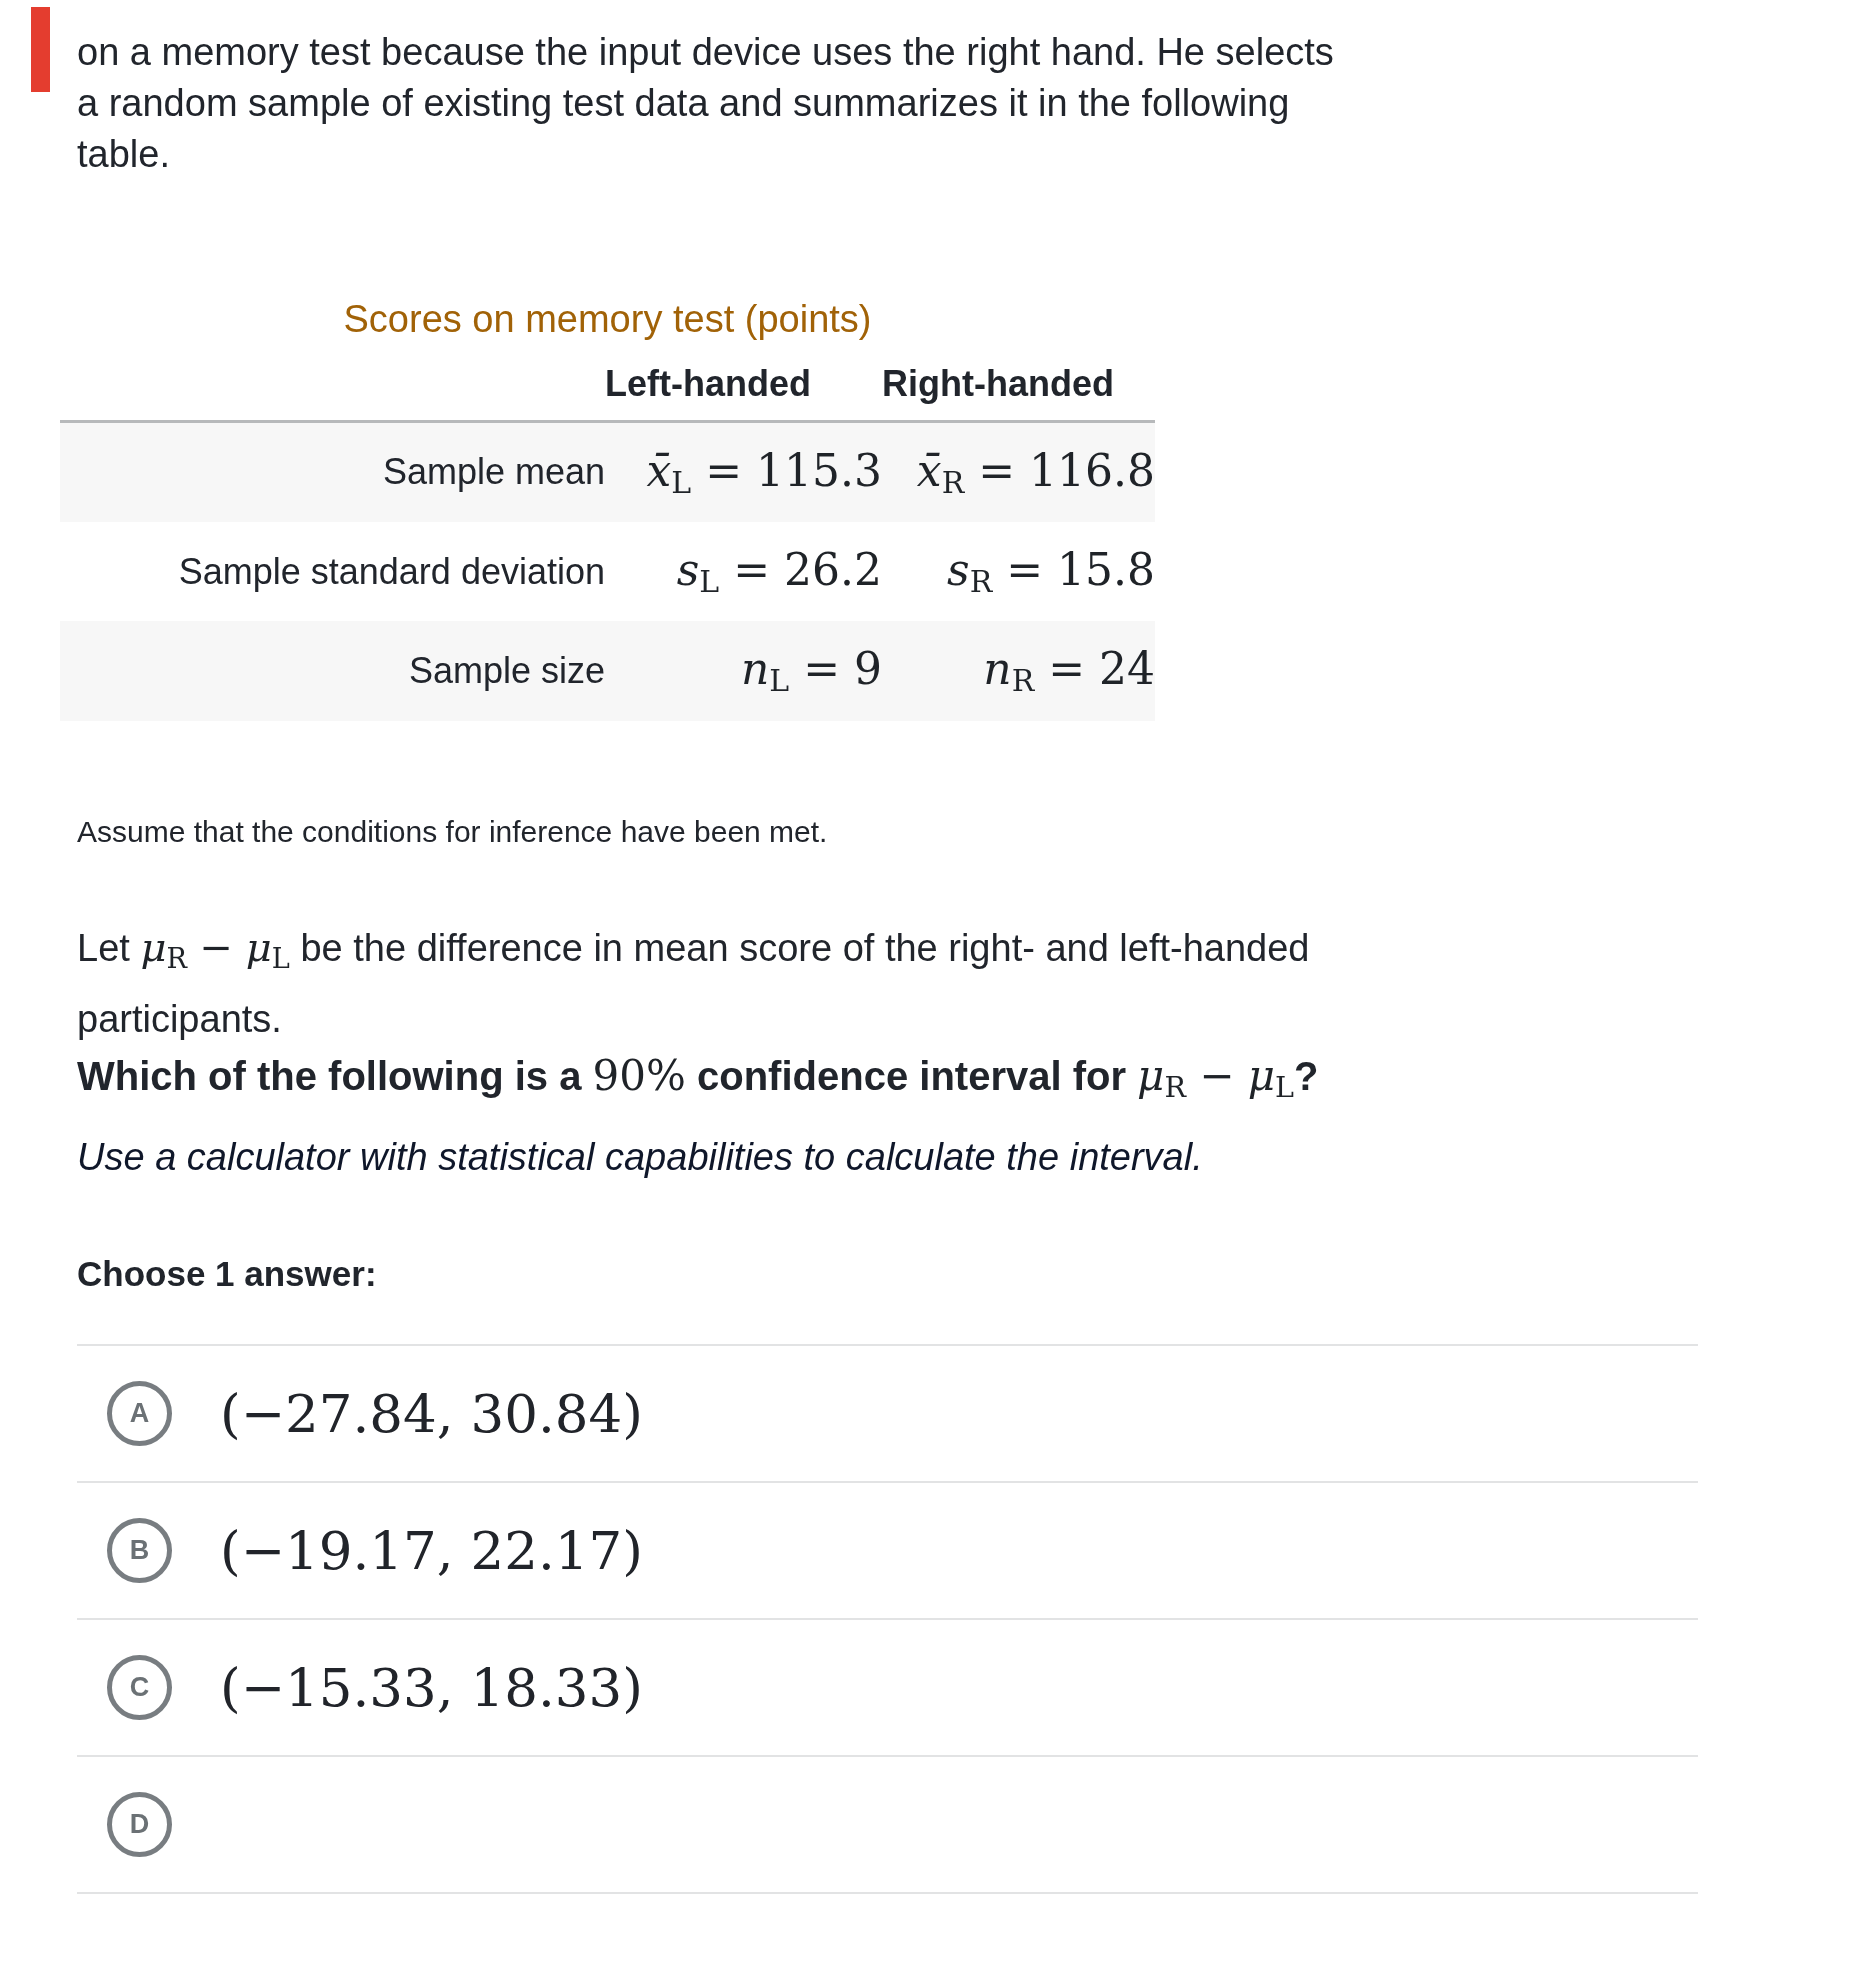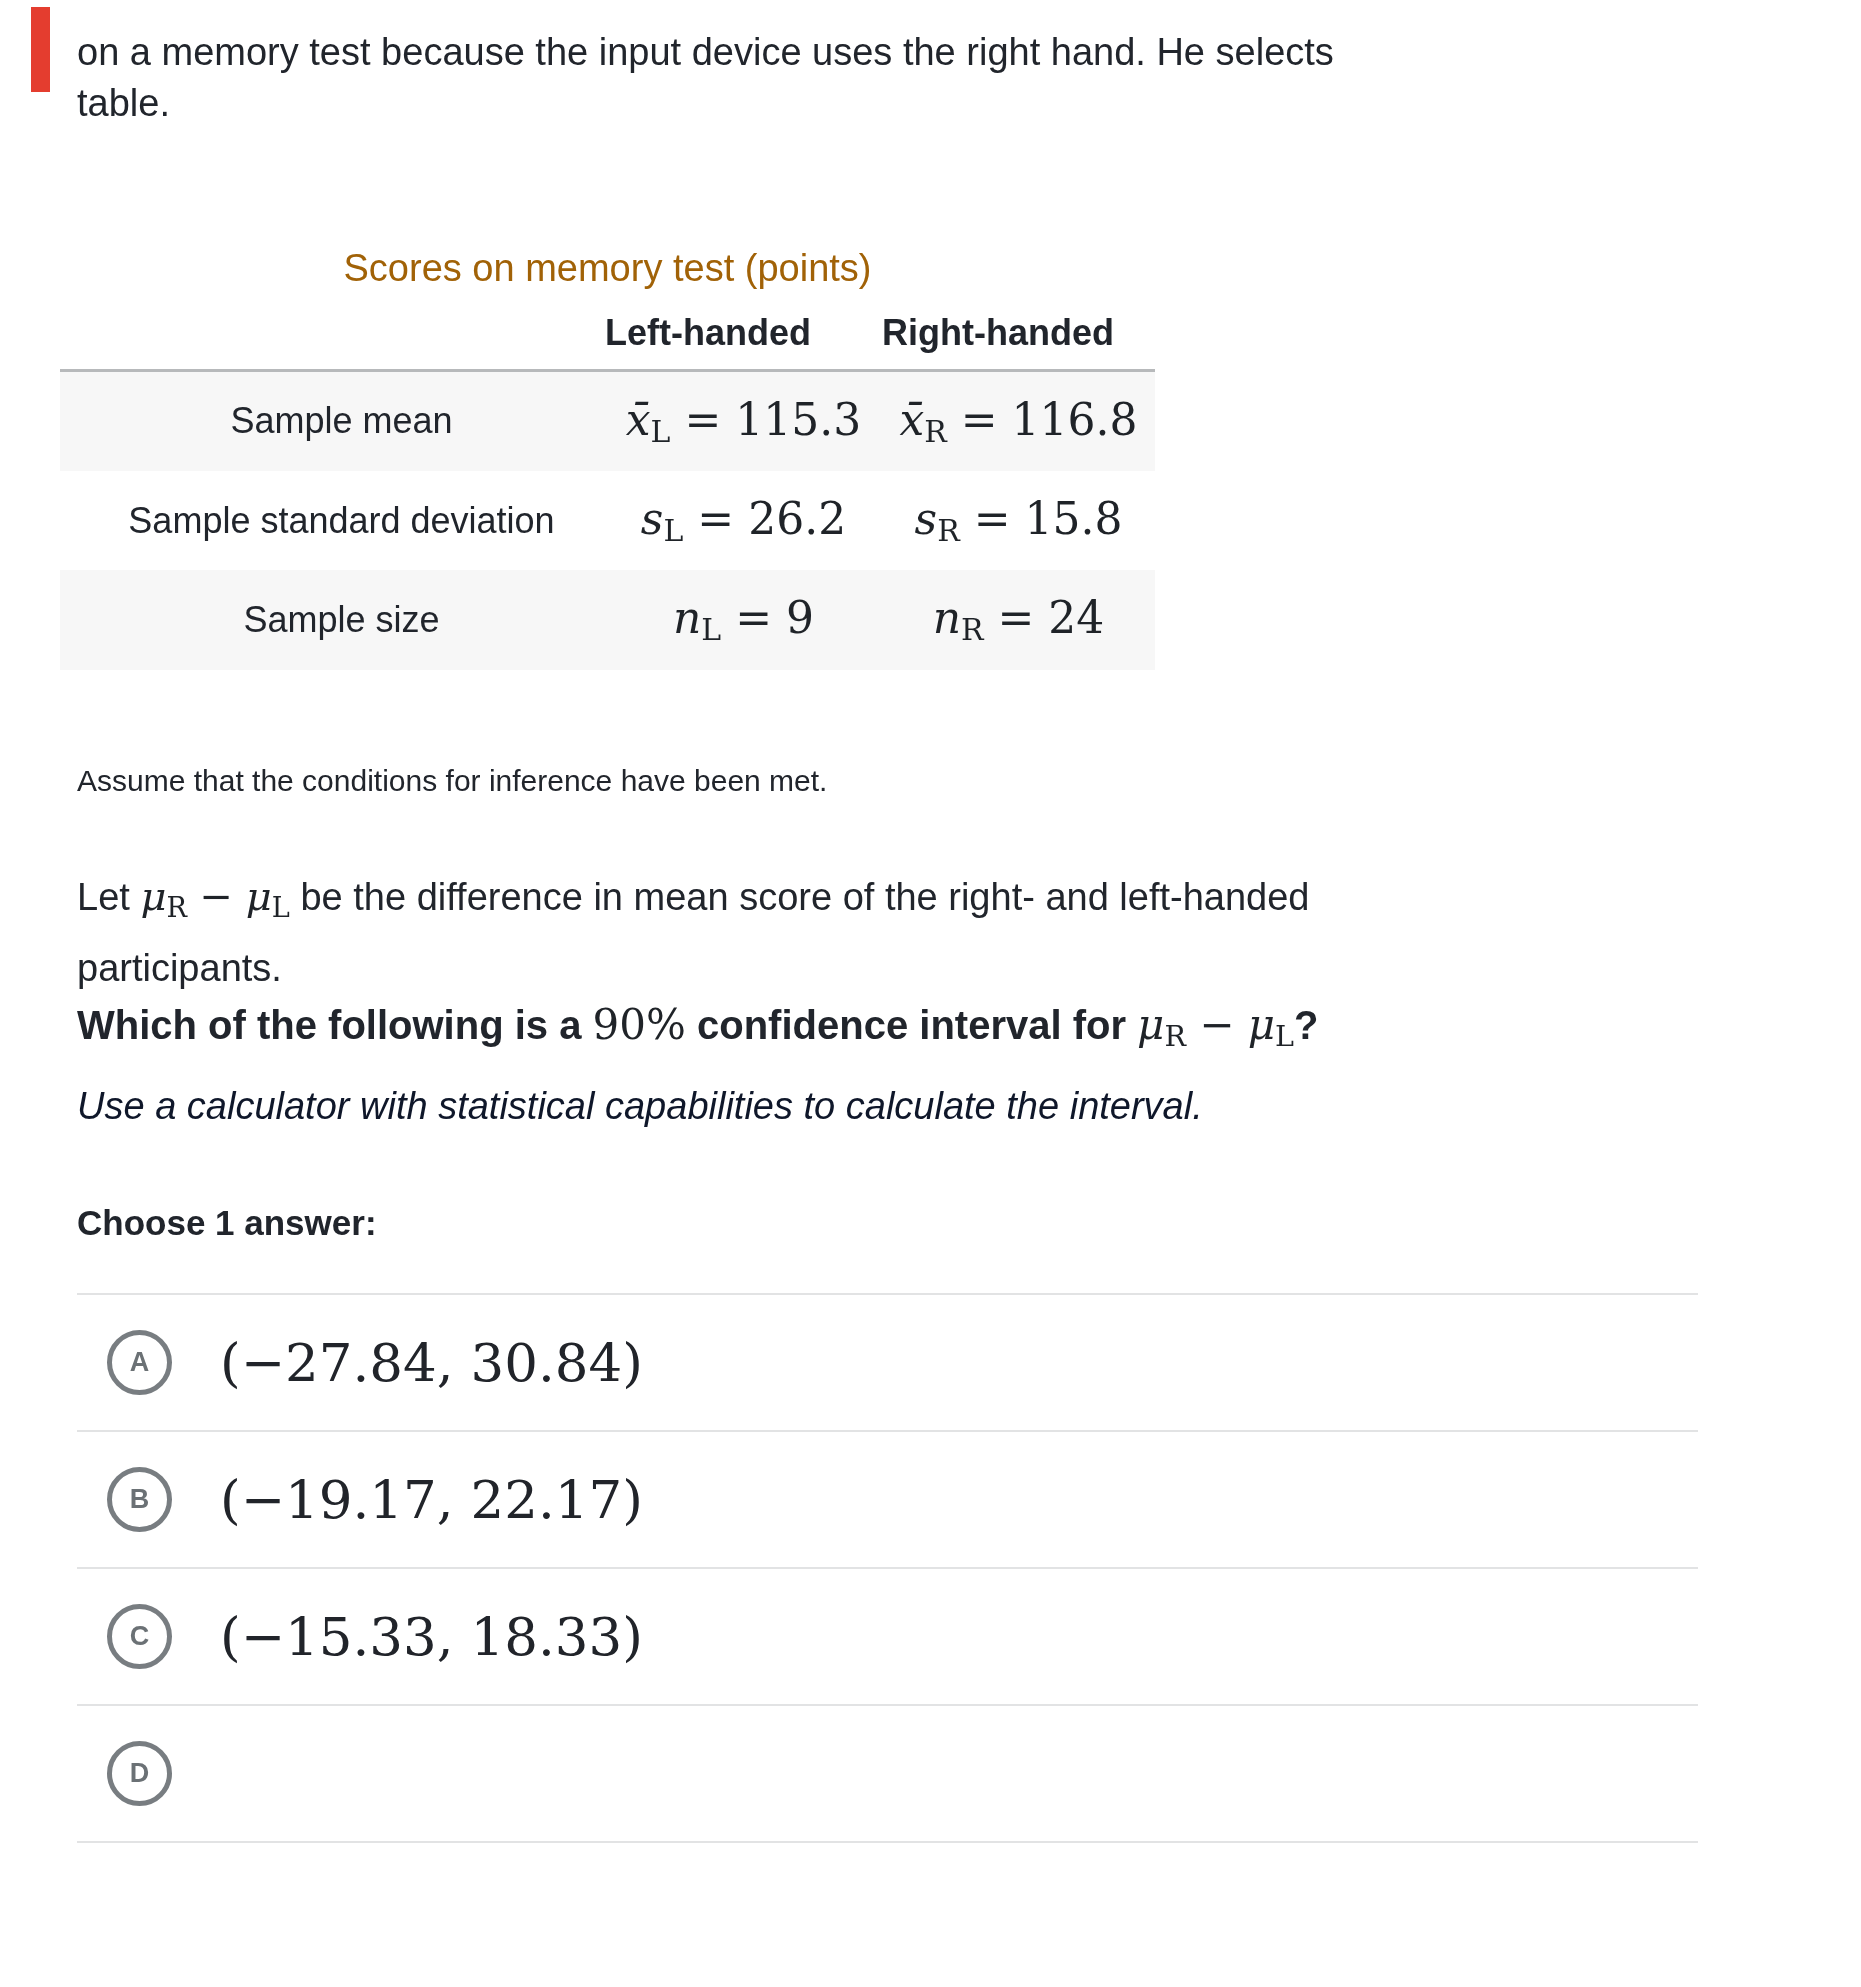--- a/index.html
+++ b/index.html
@@ -16,21 +16,21 @@
   
   .table-block{margin-left:60px;width:1095px;margin-top:116px;}
   .table-title{font-size:38px;line-height:47px;text-align:center;color:#a16207;}
   table.stats{border-collapse:collapse;width:1095px;margin-top:20px;table-layout:fixed;}
   table.stats thead th{
     font-size:36px;font-weight:bold;color:#21252c;text-align:left;
     padding:0 0 14.5px 0;vertical-align:bottom;
   }
   table.stats thead tr{border-bottom:3.6px solid #b7b9bb;}
   table.stats td{
-    font-size:36px;color:#21252c;text-align:center;padding:22px 0;vertical-align:middle;
+    font-size:36px;color:#21252c;text-align:right;padding:22px 0;vertical-align:middle;
   }
   table.stats tbody tr.shaded{background:#f7f7f7;}
   .c-label{width:545px;}
   .c-left{width:277px;}
   .c-right{width:273px;}
   td.row-label{padding-left:18px !important;}
 
   .math{font-family:"DejaVu Serif",serif;color:#1f2328;}
   .mvar{font-style:italic;}
   .msub{font-style:normal;font-size:68%;vertical-align:-0.25em;letter-spacing:0;}
@@ -63,20 +63,21 @@
 </style>
 </head>
 <body>
 
 <div class="red-bar" style="background: rgb(228, 61, 47);"></div>
 
 <div class="content">
 
   <div class="intro">
     <div>on a memory test because the input device uses the right hand. He selects</div>
+    <div>a random sample of existing test data and summarizes it in the following</div>
     <div>table.</div>
   </div>
 
   <div class="table-block">
     <div class="table-title">Scores on memory test (points)</div>
     <table class="stats">
       <colgroup>
           <col class="c-label">
           <col class="c-left">
           <col class="c-right">

